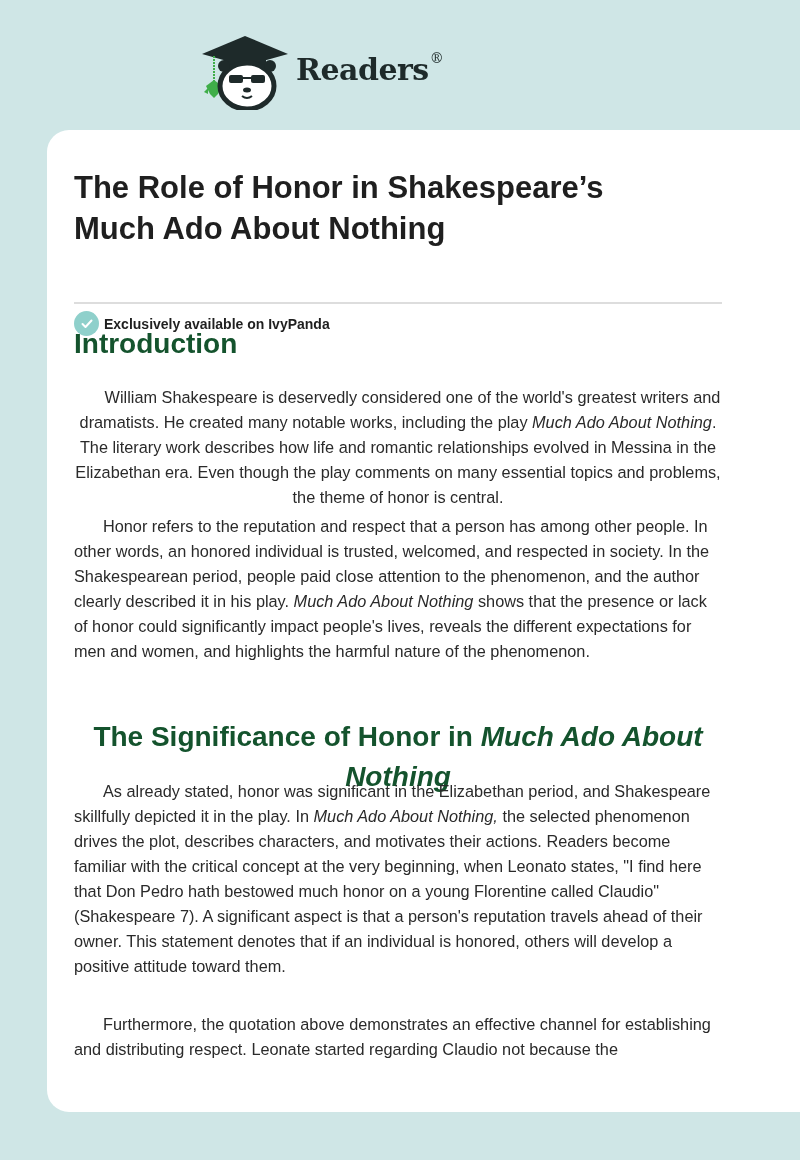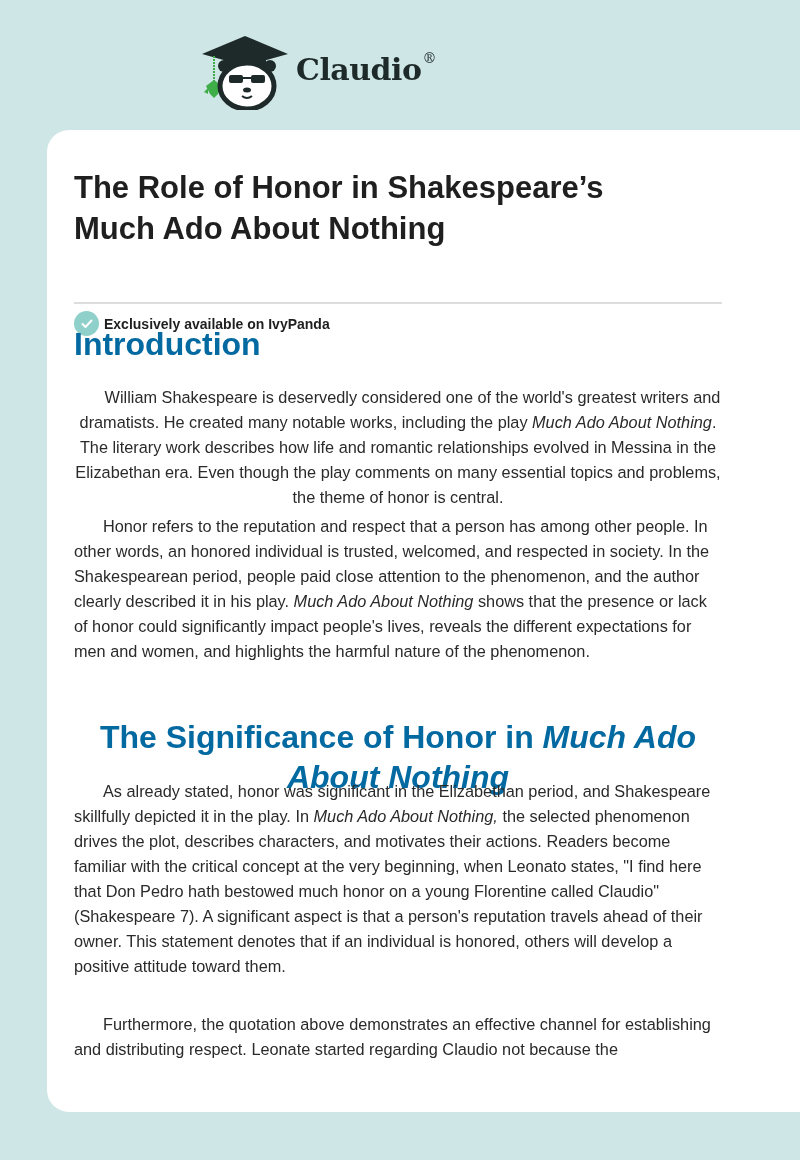--- a/index.html
+++ b/index.html
@@ -92,22 +92,22 @@
     }
     .divider {
       position: absolute;
       top: 172px; left: 0;
       width: 648px; height: 2px;
       background: #dddddd;
     }
     h2 {
       font-family: "Liberation Sans", sans-serif;
       font-weight: bold;
-      font-size: 32px;
-      color: #0369a1;
+      font-size: 28px;
+      color: #14532d;
     }
     .h-intro {
       position: absolute;
       top: 196px; left: 0;
       line-height: 36px;
     }
     .h-sig {
       position: absolute;
       top: 587px; left: 0;
       width: 648px;
@@ -147,21 +147,21 @@
       <rect x="29" y="41" width="14" height="8" rx="2" fill="#1e2a2a"></rect>
       <rect x="51" y="41" width="14" height="8" rx="2" fill="#1e2a2a"></rect>
       <line x1="43" y1="44" x2="51" y2="44" stroke="#1e2a2a" stroke-width="2"></line>
 
       <ellipse cx="47" cy="56" rx="4" ry="2.5" fill="#1e2a2a"></ellipse>
       <path d="M42,62 Q47,66 52,62" stroke="#1e2a2a" stroke-width="2" fill="none"></path>
 
       <path d="M8,54 l-4,4 l4,2 z" fill="#3fae49"></path>
     </svg>
   </span>
-  <span class="brand"><span>Claudio</span><sup>®</sup></span>
+  <span class="brand"><span>Readers</span><sup>®</sup></span>
 </div>
 
 <div class="card">
   <div class="card-inner">
     <h1 class="title">
       <span>The Role of Honor in Shakespeare’s</span><br>
       <span>Much Ado About Nothing</span>
     </h1>
 
     <div class="badge">

